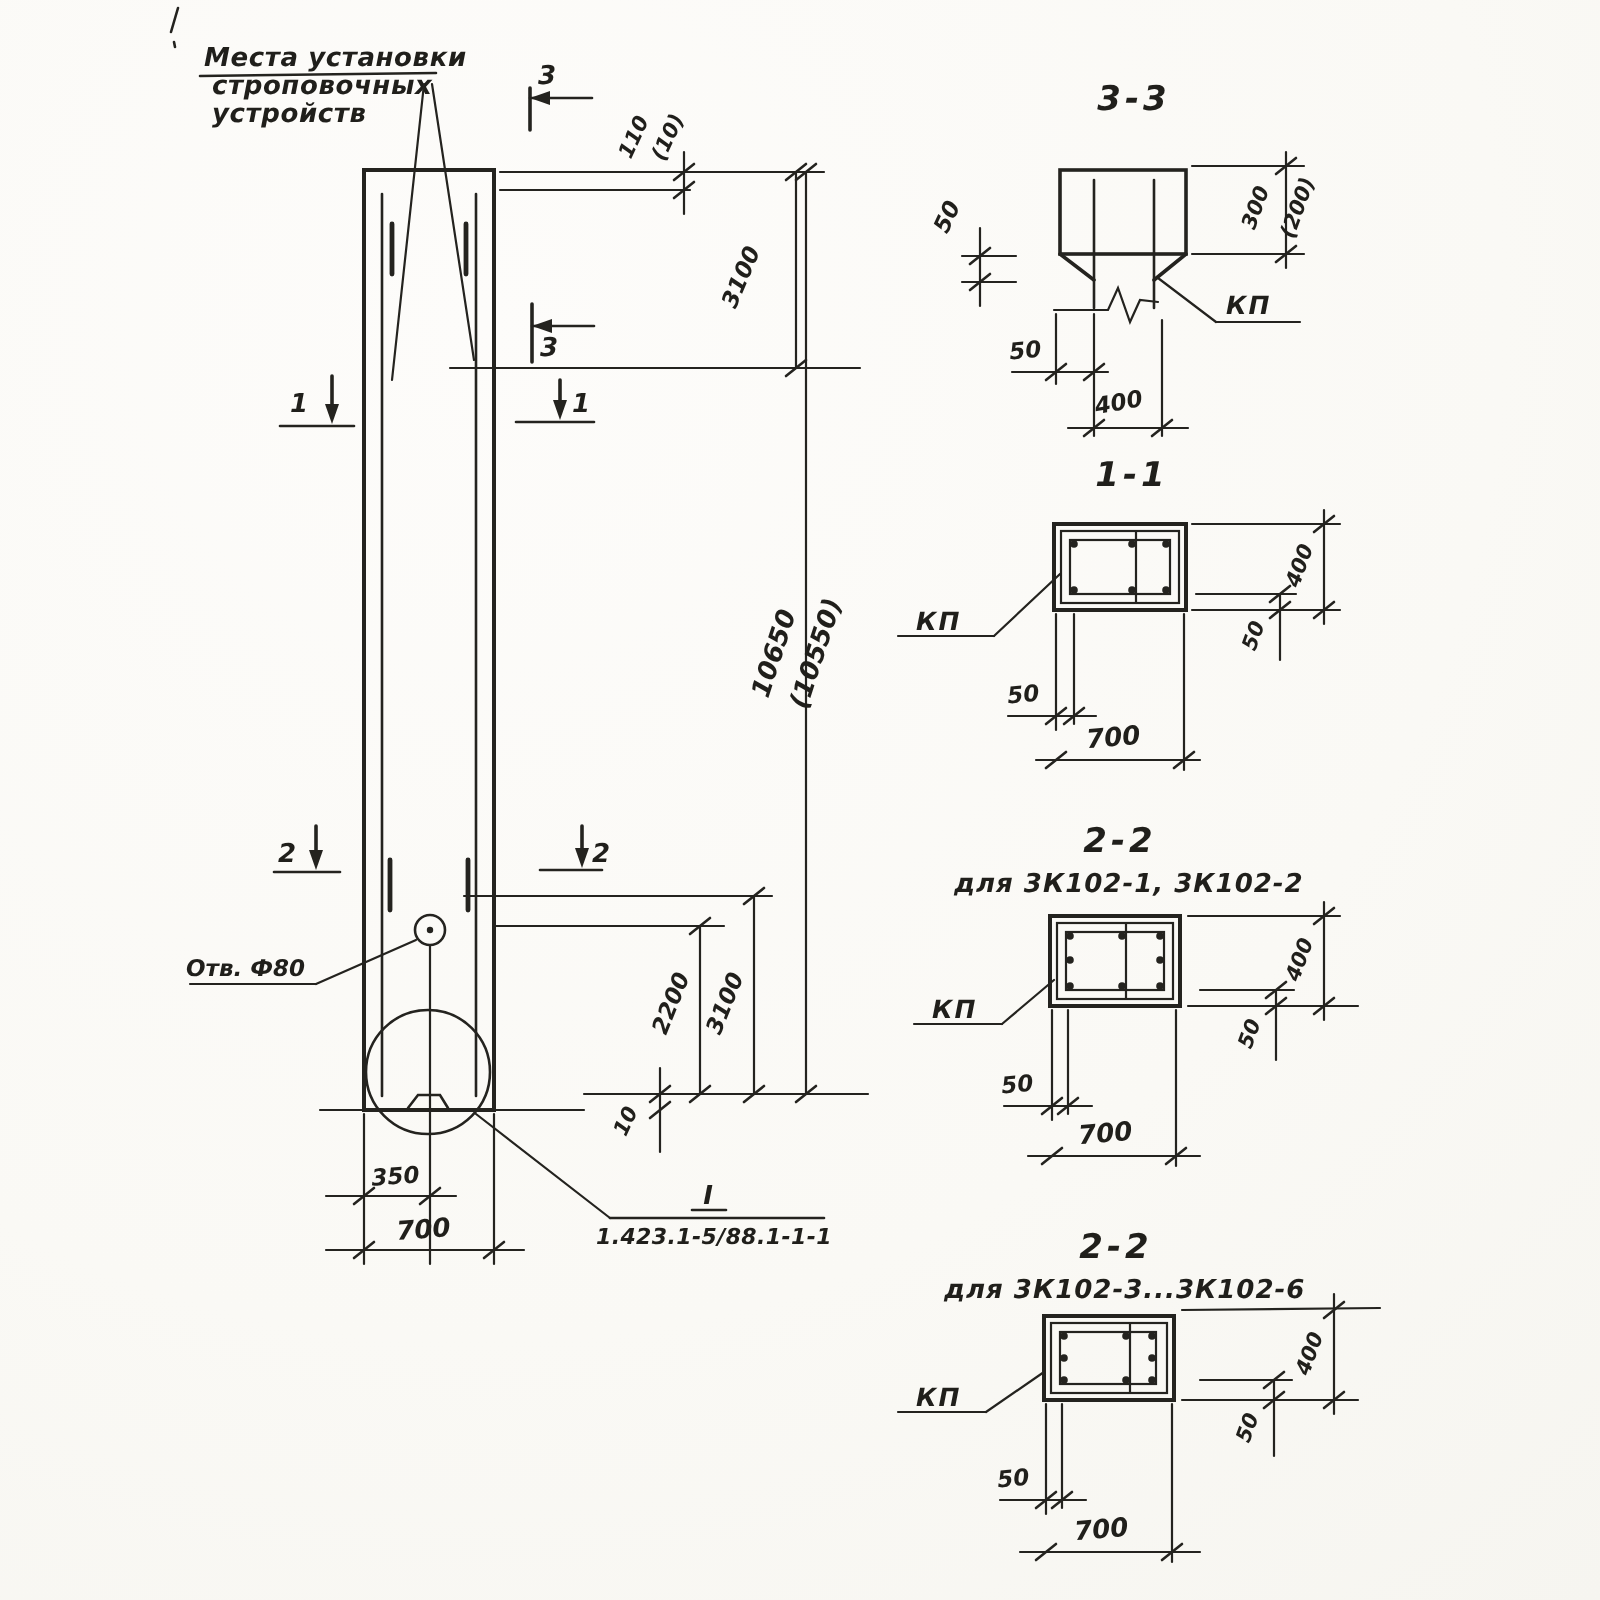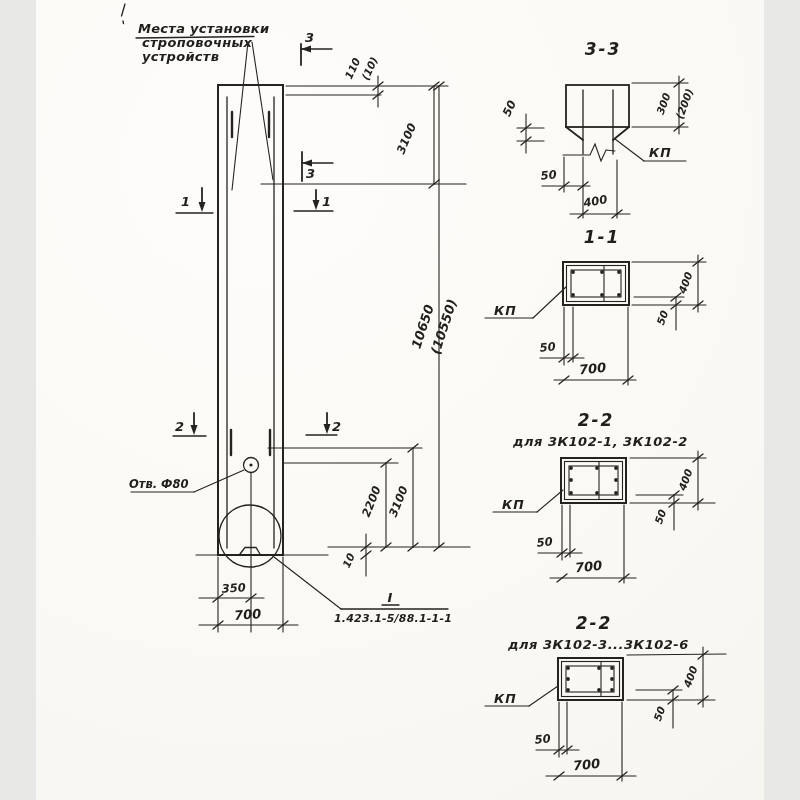--- a/index.html
+++ b/index.html
@@ -1,17 +1,17 @@
 <!DOCTYPE html>
 <html><head>
 <meta charset="utf-8">
 <style>
   html,body{margin:0;padding:0;background:#e8e8e6;}
   .page{
-    position:relative;width:728px;height:800px;margin:0 auto;
+    position:relative;width:800px;height:800px;margin:0 auto;
     background:#fbfaf7;
     background-image:radial-gradient(circle at 30% 20%, #fdfcfa 0%, #faf9f5 60%, #f6f5f0 100%);
     overflow:hidden;
   }
   svg{position:absolute;left:0;top:0;}
   .ink{stroke:#24231f;fill:none;stroke-linecap:round;}
   .w2{stroke-width:2;}
   .w18{stroke-width:1.8;}
   .w13{stroke-width:1.3;}
   .w1{stroke-width:1.1;}

